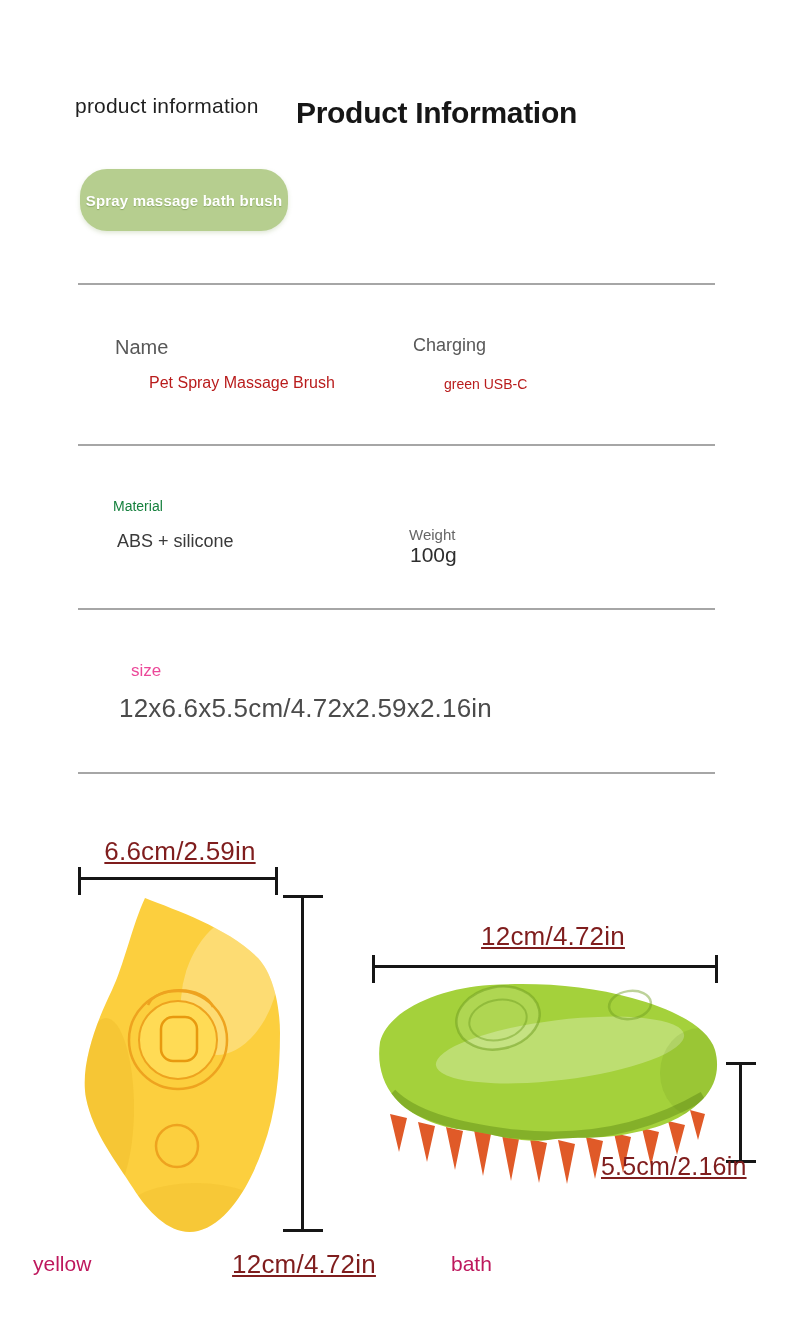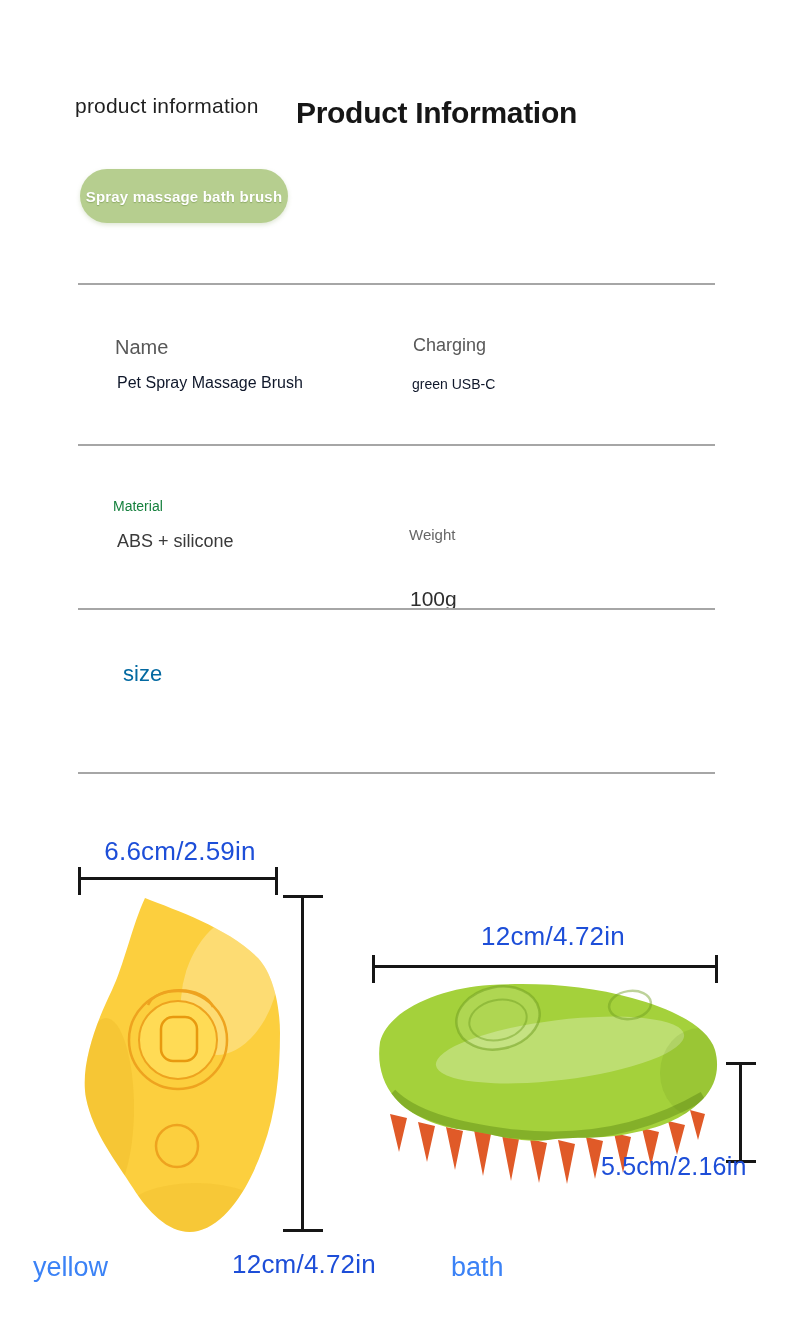--- a/index.html
+++ b/index.html
@@ -8,46 +8,46 @@
     width:790px;height:1340px;
     background:#ffffff;
     font-family:"Liberation Sans", sans-serif;
     overflow:hidden;
   }
   .abs{position:absolute;}
   
   .subtitle{left:75px;top:94px;font-size:21px;color:#1f1f1f;letter-spacing:.2px;}
   .title{left:296px;top:96px;font-size:30px;font-weight:bold;color:#161616;letter-spacing:-.3px;}
   .badge{
-    left:80px;top:169px;width:208px;height:54px;border-radius:27px;
+    left:80px;top:169px;width:208px;height:62px;border-radius:27px;
     background:#b6ce8f;display:flex;align-items:center;justify-content:center;
     box-shadow:0 2px 4px rgba(130,160,90,.25);
   }
   .badge span{
     color:#ffffff;font-size:15px;font-weight:bold;letter-spacing:.2px;
     text-shadow:0 1px 1px rgba(110,140,70,.55);
   }
   
   .divider{left:78px;width:637px;height:2px;background:#a6a6a6;}
   .lab{color:#585858;}
-  .val{color:#0f172a;}
+  .val{color:#b91c1c;margin-left:32px;}
   .name-label{left:115px;top:336px;font-size:20px;}
   .name-value{left:117px;top:374px;font-size:16px;}
   .charging-label{left:413px;top:335px;font-size:18px;text-align:center;}
   .charging-value{left:412px;top:376px;font-size:14px;}
   .material-label{left:113px;top:498px;font-size:14px;color:#15803d;}
   .material-value{left:117px;top:531px;font-size:18px;color:#3a3a3a;}
   .weight-label{left:409px;top:509px;font-size:15px;color:#666666;margin-top:17px;}
-  .weight-value{left:410px;top:543px;font-size:21px;color:#2e2e2e;margin-top:44px;}
-  .size-label{left:123px;top:661px;font-size:22px;color:#0369a1;}
+  .weight-value{left:410px;top:543px;font-size:21px;color:#2e2e2e;}
+  .size-label{left:131px;top:661px;font-size:17px;color:#ec4899;}
   .size-value{left:119px;top:693px;font-size:26px;color:#4b4b4b;letter-spacing:.2px;}
   
-  .dim-text{font-size:26px;color:#1d4ed8;letter-spacing:.2px;}
+  .dim-text{font-size:26px;color:#7f1d1d;letter-spacing:.2px;text-decoration:underline;}
   .dim-text.center{text-align:center;}
-  .color-label{font-size:27px;color:#3b82f6;text-align:right;}
+  .color-label{font-size:21px;color:#be185d;text-align:right;}
   .dimh{border-top:3px solid #161616;}
   .dimh .tick{position:absolute;width:3px;height:28px;top:-13px;background:#161616;}
   .dimh .tick.l{left:0;}
   .dimh .tick.r{right:0;}
   .dimv{border-left:3px solid #161616;}
   .dimv .tick{position:absolute;height:3px;background:#161616;}
   .dimv .tick.t{top:0;}
   .dimv .tick.b{bottom:0;}
   .yh .tick{width:40px;left:-21px;}
   .gh .tick{width:30px;left:-16px;}
@@ -73,20 +73,21 @@
   <div class="abs divider" style="top:444px"></div>
 
   <div class="abs material-label">Material</div>
   <div class="abs material-value">ABS + silicone</div>
   <div class="abs weight-label">Weight</div>
   <div class="abs weight-value">100g</div>
 
   <div class="abs divider" style="top:608px"></div>
 
   <div class="abs size-label">size</div>
+  <div class="abs size-value">12x6.6x5.5cm/4.72x2.59x2.16in</div>
 
   <div class="abs divider" style="top:772px"></div>
 
   <div class="abs dim-text center" style="left:80px;top:836px;width:200px">6.6cm/2.59in</div>
 
   <div class="abs dimh" style="left:78px;top:877px;width:200px">
     <i class="tick l"></i>
     <i class="tick r"></i>
   </div>
 

